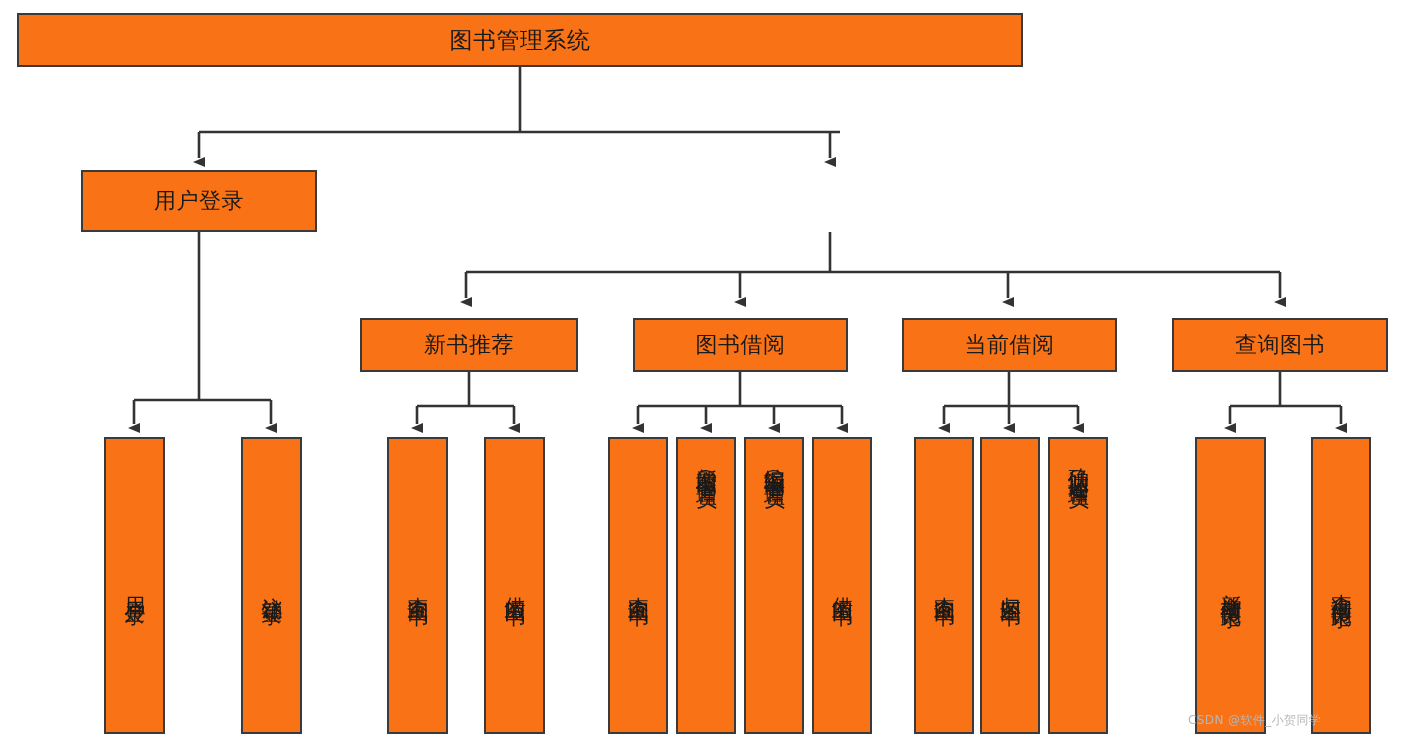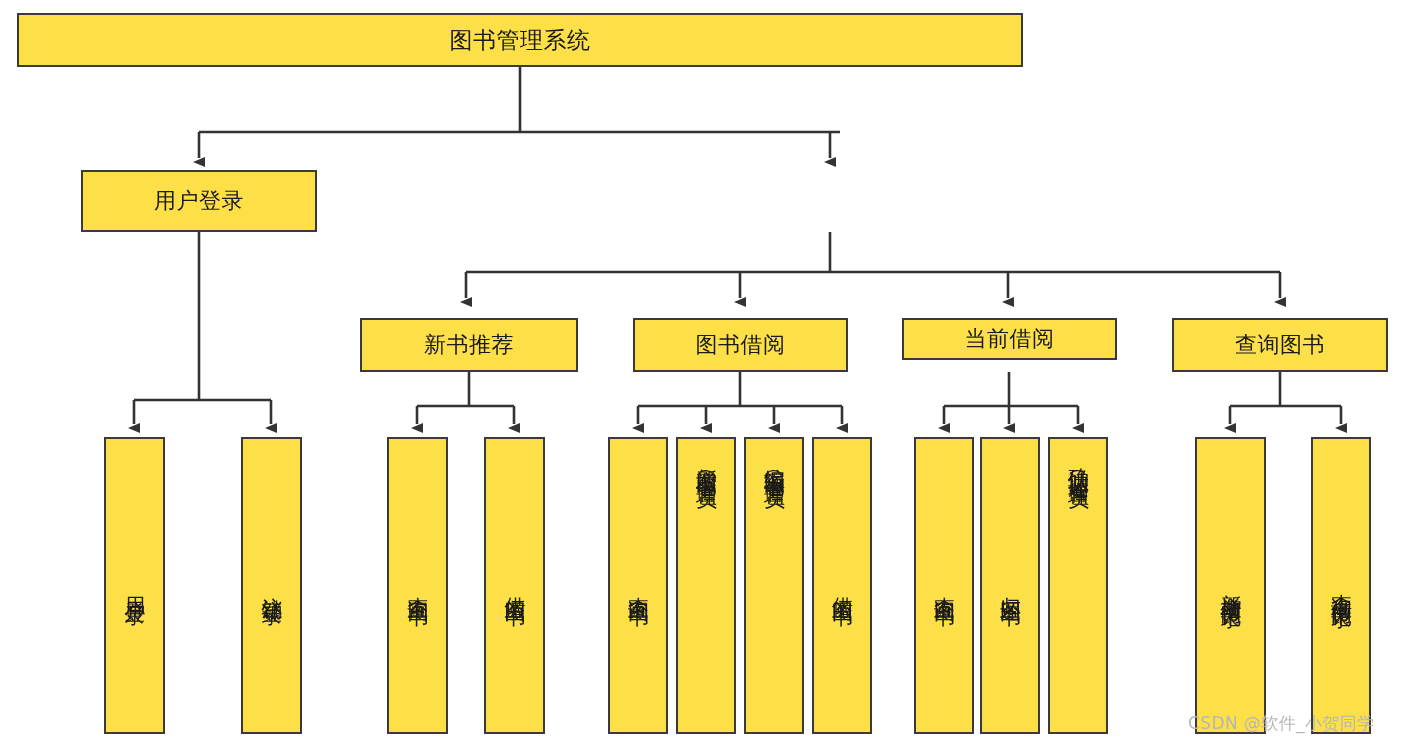--- a/index.html
+++ b/index.html
@@ -6,21 +6,21 @@
   body{
     width:1405px;height:747px;overflow:hidden;
     font-family:"DejaVu Sans","Liberation Sans",sans-serif;
   }
   #canvas{position:relative;width:1405px;height:747px;background:#fff;}
   svg#edges{position:absolute;left:0;top:0;width:1405px;height:747px;}
 
   .node{
     position:absolute;
     box-sizing:border-box;
-    background:#fde047;
+    background:#f97316;
     border:2.4px solid #3a3a3a;
     display:flex;
     align-items:center;
     justify-content:center;
     color:#1a1a1a;
   }
   .node .lbl{
     display:block;
     text-align:center;
     white-space:nowrap;
@@ -45,21 +45,21 @@
     letter-spacing:3px;
     line-height:1;
   }
   .node.vert.mid{
     align-items:center;
     padding-top:0;
   }
   .watermark{
     position:absolute;
     left:1188px;top:712px;
-    font-size:17px;
+    font-size:12px;
     color:#b6b6b6;
     white-space:nowrap;
     letter-spacing:0.4px;
   }
 </style>
 </head>
 <body>
 
 <div id="canvas">
 
@@ -120,21 +120,21 @@
   <div class="node horiz" style="left:81px;top:170px;width:236px;height:62px;">
     <span class="lbl">用户登录</span>
   </div>
 
   <div class="node horiz" style="left:360px;top:318px;width:218px;height:54px;">
     <span class="lbl">新书推荐</span>
   </div>
   <div class="node horiz" style="left:633px;top:318px;width:215px;height:54px;justify-content:center;">
     <span class="lbl">图书借阅</span>
   </div>
-  <div class="node horiz" style="left:902px;top:318px;width:215px;height:42px;">
+  <div class="node horiz" style="left:902px;top:318px;width:215px;height:54px;">
     <span class="lbl">当前借阅</span>
   </div>
   <div class="node horiz" style="left:1172px;top:318px;width:216px;height:54px;">
     <span class="lbl">查询图书</span>
   </div>
 
   <div class="node vert mid" style="left:104px;top:437px;width:61px;height:297px;">
     <span class="lbl">用户登录</span>
   </div>
   <div class="node vert mid" style="left:241px;top:437px;width:61px;height:297px;">

